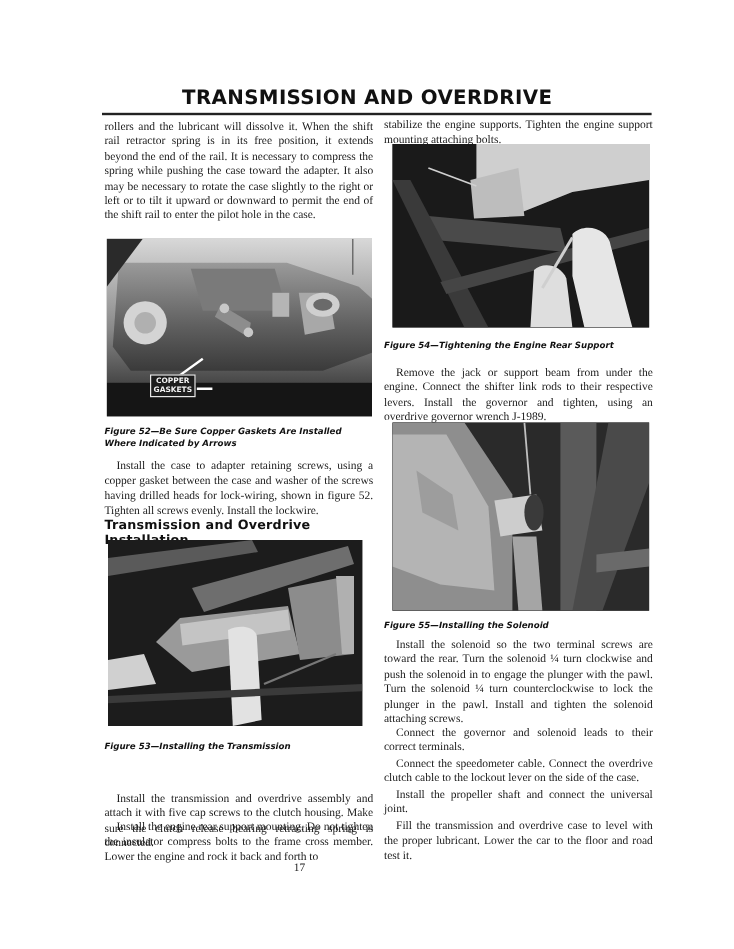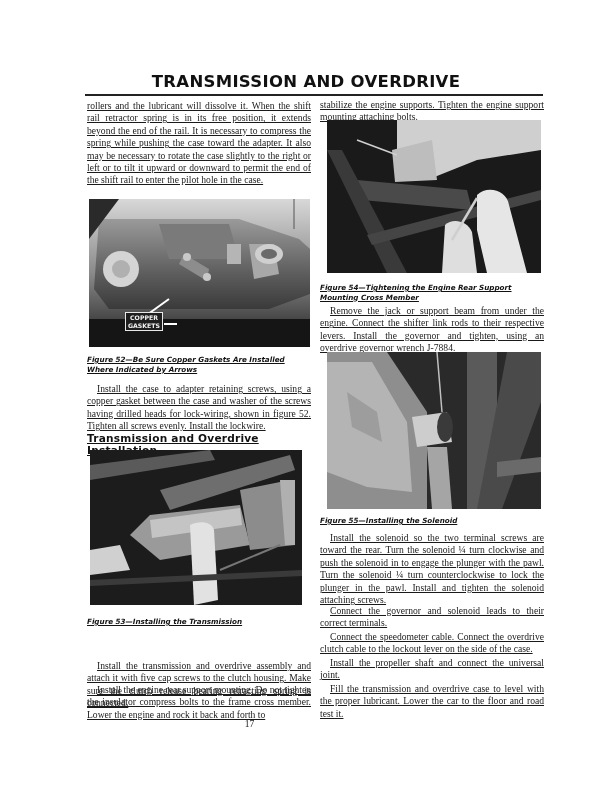--- a/index.html
+++ b/index.html
@@ -2,21 +2,21 @@
 <html><head>
 <meta charset="utf-8">
 <style>
   html, body { margin:0; padding:0; background:#ffffff; }
   body { width:612px; height:791px; position:relative; overflow:hidden;
          font-family:"Liberation Serif","DejaVu Serif",serif; color:#1a1a1a; }
   .page-title { position:absolute; left:0; width:612px; top:72px; text-align:center;
          font-family:"DejaVu Sans",sans-serif; font-weight:bold; font-size:16.5px;
          letter-spacing:0.3px; color:#111; }
   .title-rule { position:absolute; left:85px; width:458px; top:94px; height:2px; background:#222; }
-  .col { position:absolute; width:224px;text-decoration:underline; }
+  .col { position:absolute; width:224px; }
   .col-left { left:87px; }
   .col-right { left:320px; }
   p.body { margin:0; font-size:9.6px; line-height:12.4px; text-align:justify; hyphens:auto; }
   p.indent { text-indent:10px; }
   .caption { font-family:"DejaVu Sans",sans-serif; font-style:italic; font-weight:bold;
          font-size:7.2px; line-height:9.5px; text-align:left; color:#111; }
   .subhead { font-family:"DejaVu Sans",sans-serif; font-weight:bold; font-size:10.6px;
          color:#111; letter-spacing:0.2px; }
   .photo { position:absolute; overflow:hidden; background:#3a3a3a; }
   .pagenum { position:absolute; left:0; width:499px; top:719px; text-align:center;
@@ -124,25 +124,24 @@
     <path d="M40 115 L214 70 L214 80 L45 125 Z" fill="#454545"></path>
     <path d="M150 75 C160 65 180 70 182 85 L200 153 L160 153 L150 110 Z" fill="#e6e6e6"></path>
     <path d="M118 105 C125 98 140 100 145 112 L150 153 L115 153 Z" fill="#dedede"></path>
     <line x1="125" y1="120" x2="150" y2="78" stroke="#cfcfcf" stroke-width="2.5"></line>
     <path d="M30 20 L70 35" stroke="#d0d0d0" stroke-width="1.5"></path>
   </svg>
 </div>
 
 <div class="col col-right caption" style="top:283px;">
   <div>Figure 54—Tightening the Engine Rear Support</div>
-  <div>Mounting Cross Member</div>
 </div>
 
 <div class="col col-right" style="top:305px;">
-  <p class="body indent">Remove the jack or support beam from under the engine. Connect the shifter link rods to their respective levers. Install the governor and tighten, using an overdrive governor wrench J-7884.</p>
+  <p class="body indent">Remove the jack or support beam from under the engine. Connect the shifter link rods to their respective levers. Install the governor and tighten, using an overdrive governor wrench J-1989.</p>
 </div>
 
 <div class="photo" style="left:327px; top:352px; width:214px; height:157px; background:#2a2a2a;">
   <svg width="214" height="157" viewBox="0 0 214 157">
     <rect width="214" height="157" fill="#2a2a2a"></rect>
     <path d="M0 0 L60 0 L100 60 L100 157 L0 157 Z" fill="#8e8e8e"></path>
     <path d="M0 10 L45 10 L80 70 L85 140 L40 135 L0 120 Z" fill="#b4b4b4"></path>
     <path d="M20 40 L50 60 L55 90 L25 75 Z" fill="#9d9d9d"></path>
     <path d="M140 0 L170 0 L170 157 L140 157 Z" fill="#5a5a5a"></path>
     <path d="M180 0 L214 0 L214 50 L175 157 L150 157 Z" fill="#4a4a4a"></path>

